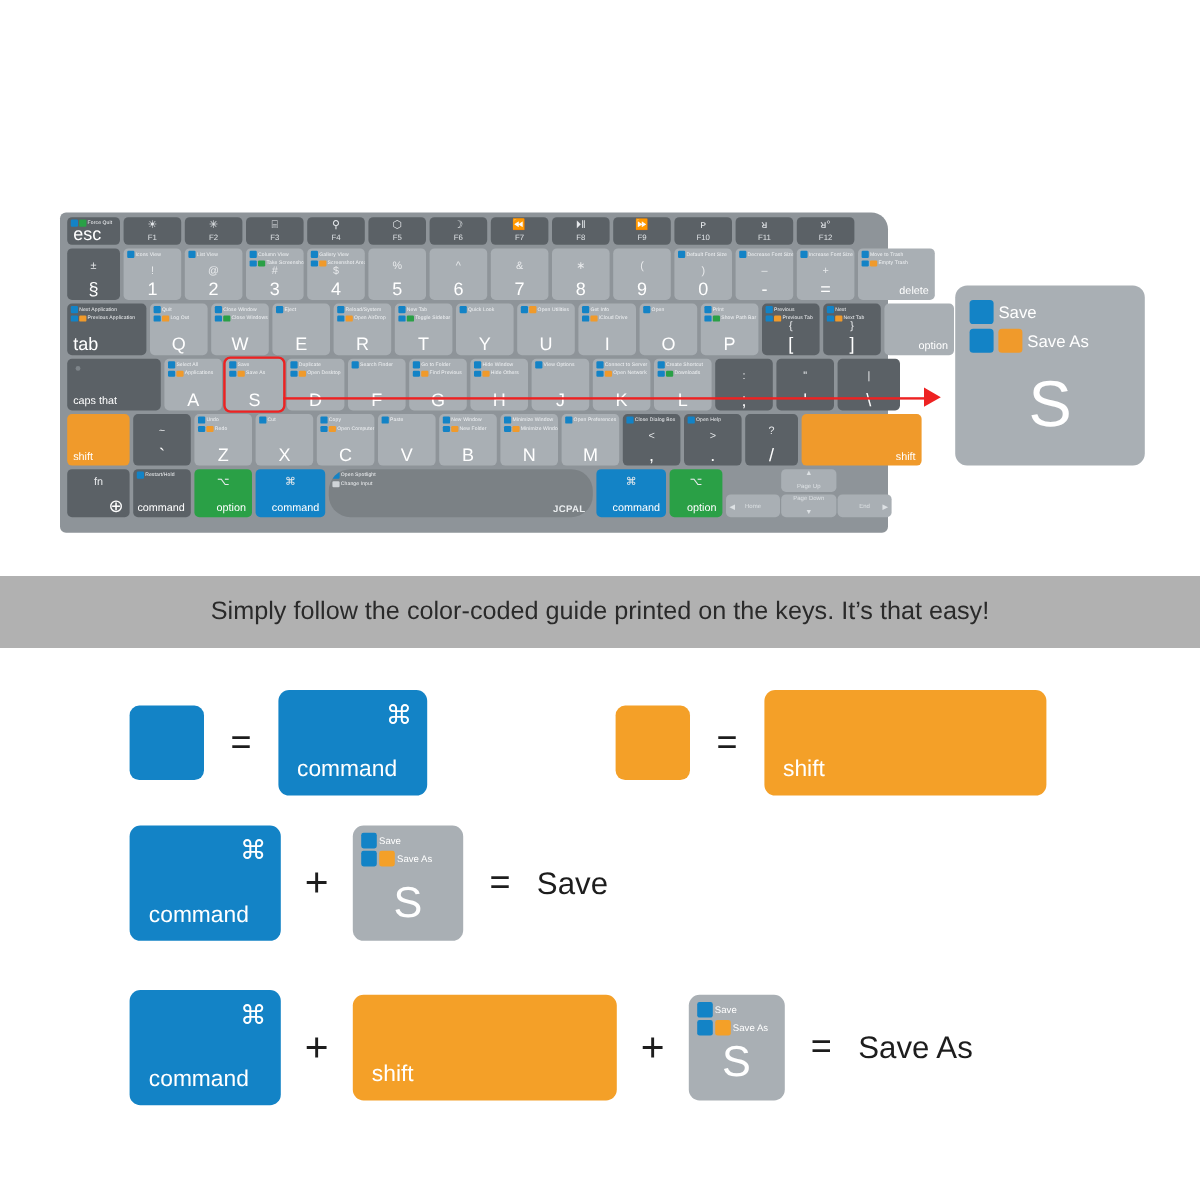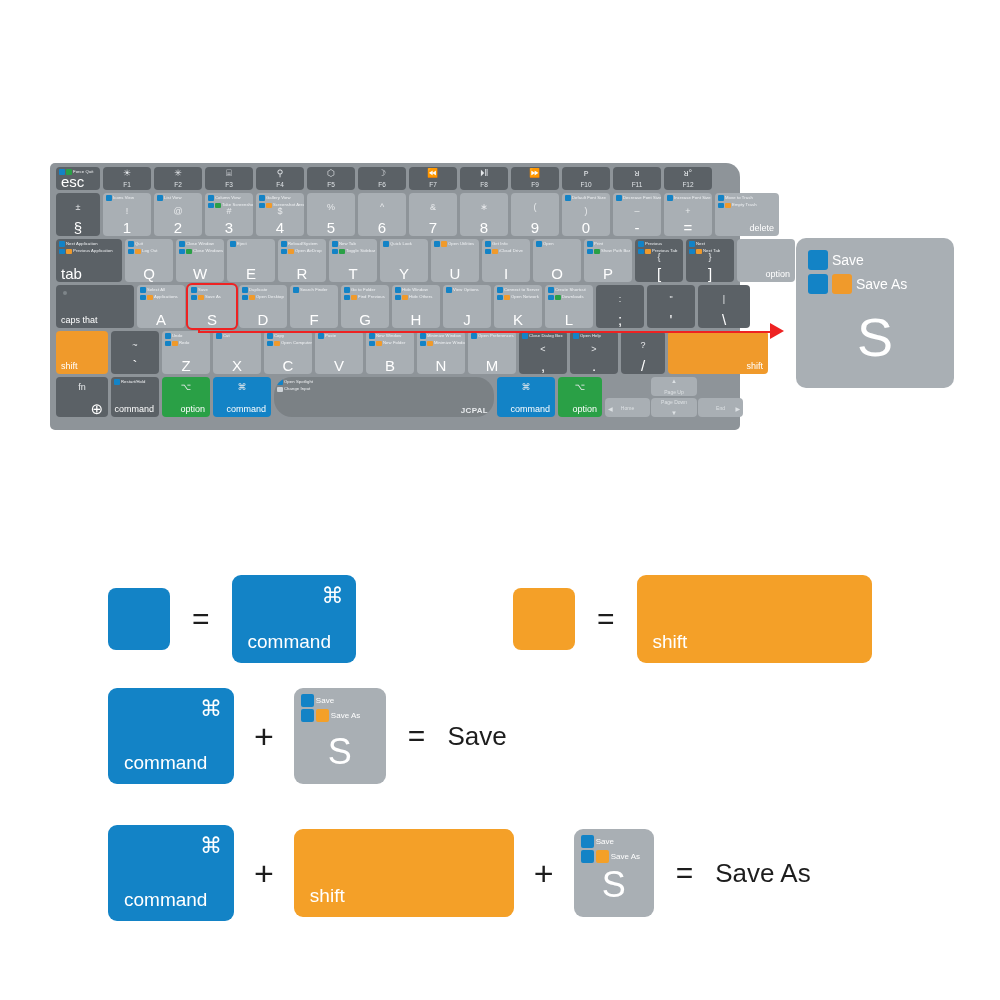--- a/index.html
+++ b/index.html
@@ -15,21 +15,21 @@
   .title {
     position: absolute; top: 76px; left: 0; width: 1000px;
     text-align: center;
     font-size: 38px; font-weight: bold; letter-spacing: -0.5px;
     color: #15161a;
     font-family: "DejaVu Sans", sans-serif;
   }
 
   
   .keyboard {
-    position: absolute; left: 50px; top: 163px;
+    position: absolute; left: 50px; top: 177px;
     width: 690px; height: 267px;
     background: #8e9499;
     border-radius: 5px 14px 5px 5px;
     padding: 4px 5px 5px 6px;
   }
   .krow { display: flex; width: 100%; gap: 3px; margin-bottom: 3px; }
   .key {
     background: #a9afb4;
     border-radius: 4px;
     position: relative;
@@ -861,20 +861,23 @@
         </div>
         <div class="cline">
           <div class="csw b"></div>
           <div class="csw o"></div>
           <div class="clbl">Save As</div>
         </div>
       </div>
     <div class="cbig">S</div>
   </div>
 
+  <div class="banner top">
+    <span>Simply follow the color-coded guide printed on the keys. It’s that easy!</span>
+  </div>
 
   <div class="legend">
 
     <div class="lrow" style="left:108px; top:35px;">
       <div class="swatch" style="width:62px;height:62px;background:#1383c6;"></div>
       <div class="eq">=</div>
       <div class="chip blue" style="width:124px;height:88px;">
         <div class="cmdglyph">⌘</div>
         <div class="chiplbl">command</div>
       </div>

